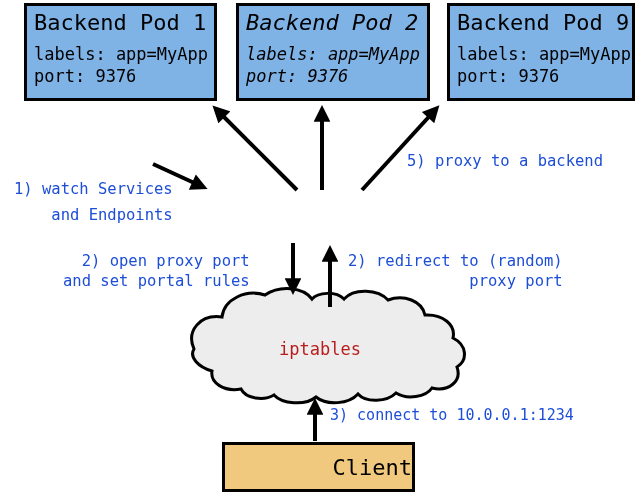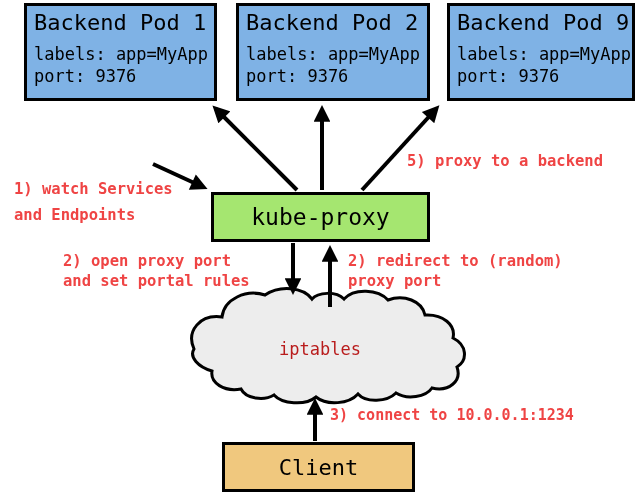--- a/index.html
+++ b/index.html
@@ -36,21 +36,21 @@
     line-height: 32px;
     white-space: nowrap;
   }
   .pod-line {
     font-size: 17px;
     line-height: 22px;
     white-space: nowrap;
   }
   .pod-line.first { margin-top: 4px; }
   #pod1 { left: 24px;  width: 193px; }
-  #pod2 { left: 236px; width: 194px; }
+  #pod2 { left: 236px; width: 194px; font-style: italic; }
   #pod3 { left: 447px; width: 188px; }
   .label-box {
     display: flex;
     align-items: center;
     justify-content: center;
     white-space: nowrap;
   }
   #apiserver {
     left: 2px; top: 113px; width: 163px; height: 49px;
     background: var(--apiserver-fill, #EEC3F2);
@@ -58,27 +58,29 @@
   }
   #kubeproxy {
     left: 211px; top: 192px; width: 219px; height: 50px;
     background: var(--kube-proxy-fill, #A5E670);
     font-size: 23px;
   }
   #client {
     left: 222px; top: 442px; width: 193px; height: 50px;
     background: var(--client-fill, #F0C87E);
     font-size: 22px;
+    justify-content: flex-end;
   }
   .note {
     position: absolute;
-    font-weight: bold;
+    font-weight: normal;
     font-size: 15.5px;
-    color: #ef4444;
+    color: #1d4ed8;
     white-space: nowrap;
+    text-align: right;
   }
   .note .line { display: block; }
   #note1 { left: 14px;  top: 176px; }
   #note1 .line { line-height: 26px; }
   #note2 { left: 63px;  top: 251px; }
   #note2 .line { line-height: 20px; }
   #note3 { left: 330px; top: 406px; font-size: 15px; }
   #note4 { left: 348px; top: 251px; }
   #note4 .line { line-height: 20px; }
   #note5 { left: 407px; top: 152px; }
@@ -153,23 +155,20 @@
     <div class="pod-line">port: 9376</div>
   </div>
 
   <div class="box pod" id="pod3">
     <div class="pod-title">Backend Pod 9</div>
     <div class="pod-line first">labels: app=MyApp</div>
     <div class="pod-line">port: 9376</div>
   </div>
 
 
-  <div class="box label-box" id="kubeproxy">
-    <span>kube-proxy</span>
-  </div>
 
   <div class="cloud-label">iptables</div>
 
   <div class="box label-box" id="client">
     <span>Client</span>
   </div>
 
   <div class="note" id="note1">
     <span class="line">1) watch Services</span>
     <span class="line">and Endpoints</span>

